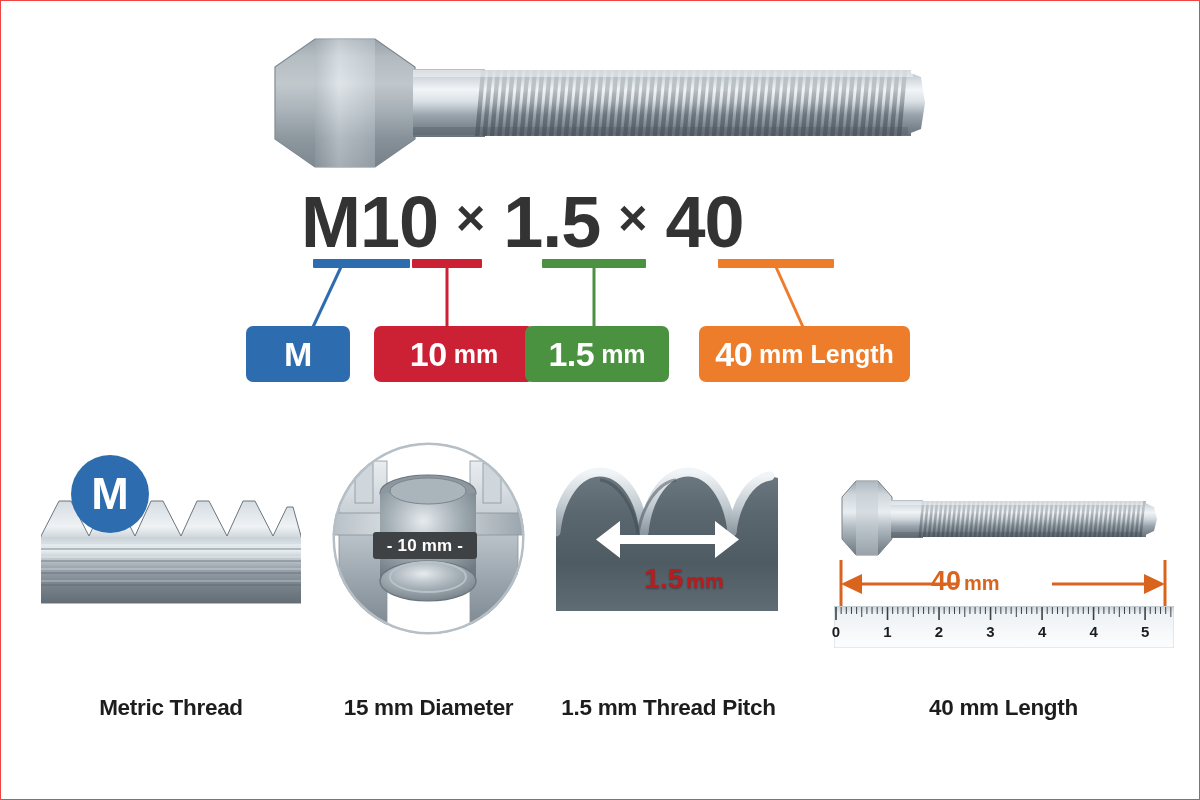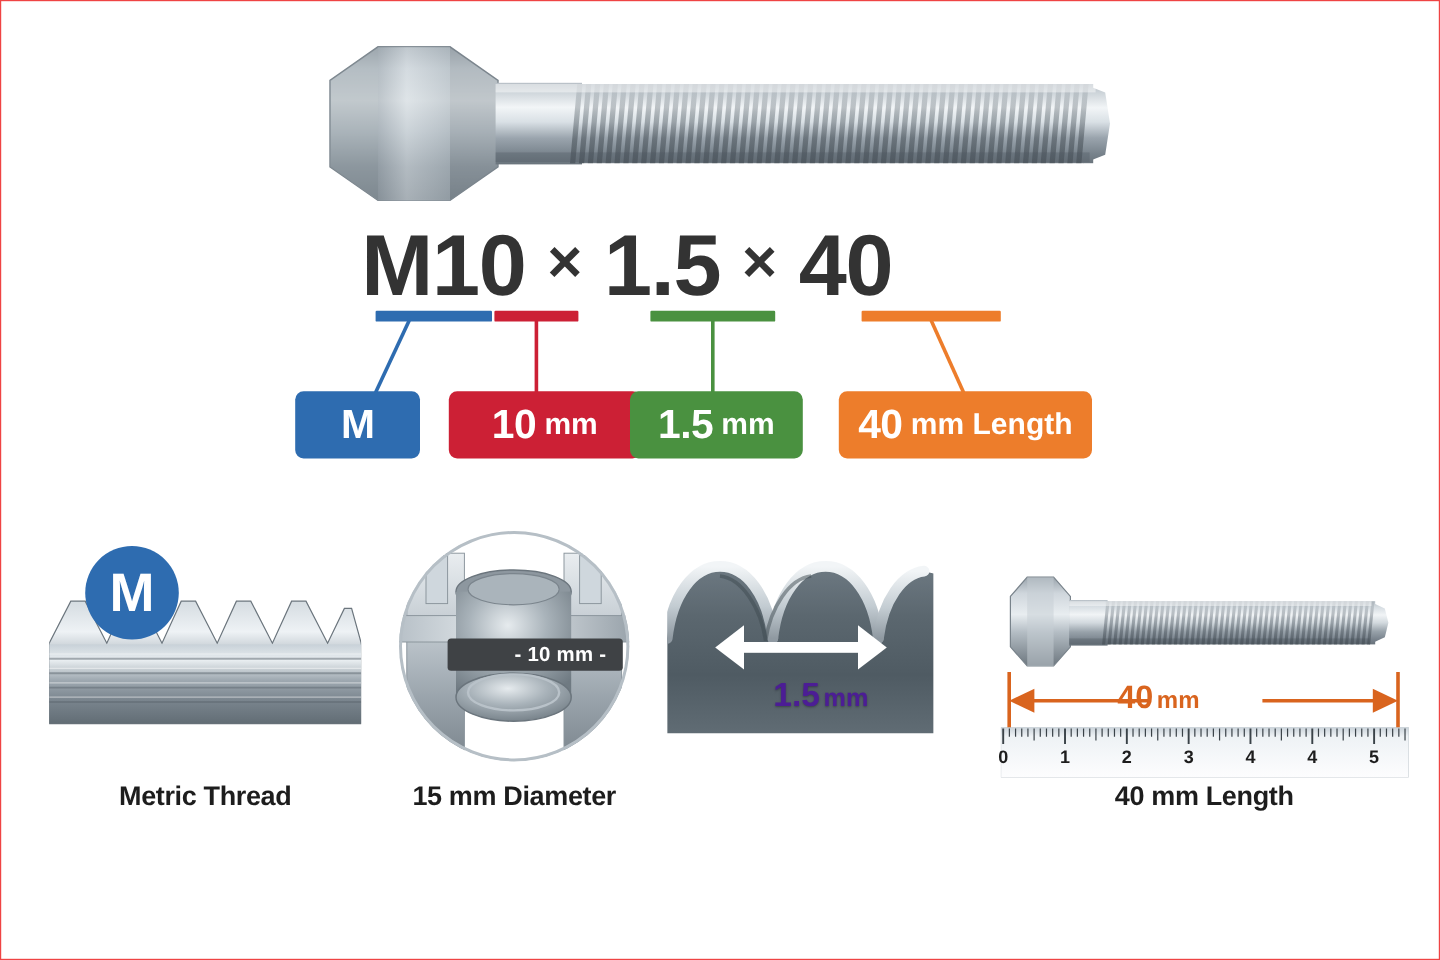--- a/index.html
+++ b/index.html
@@ -65,20 +65,21 @@
   .panel { position: absolute; }
   .panel-caption {
     position: absolute;
     text-align: center;
     font-family: "Liberation Sans", sans-serif;
     font-size: 22.5px;
     font-weight: bold;
     color: #1d1d1d;
     letter-spacing: -0.3px;
     white-space: nowrap;
+    margin-top: 44px;
   }
 
   
   #m-badge {
     position: absolute;
     left: 70px; top: 454px;
     width: 78px; height: 78px;
     border-radius: 50%;
     display: flex; align-items: center; justify-content: center;
     color: #ffffff;
@@ -95,30 +96,29 @@
     width: 104px; height: 27px;
     background: #3f4245;
     border-radius: 3px;
     display: flex; align-items: center; justify-content: center;
     color: #ffffff;
     font-family: "Liberation Sans", sans-serif;
     font-size: 17px;
     font-weight: bold;
     z-index: 6;
     letter-spacing: 0.2px;
-    padding-left: 42px;
   }
 
   
   #pitch-label {
     position: absolute;
     left: 608px; top: 562px;
     width: 150px;
     text-align: center;
-    color: #4c1d95;
+    color: #b91c1c;
     font-family: "Liberation Sans", sans-serif;
     font-size: 28px;
     font-weight: bold;
     z-index: 6;
     text-shadow: 0 1px 2px rgba(0,0,0,0.35);
   }
   #pitch-label .unit { font-size: 21px; margin-left: 3px; }
 
   
   #length-label {
@@ -416,20 +416,21 @@
 
     <g fill="#ffffff">
       <rect x="64" y="69" width="95" height="9"></rect>
       <polygon points="64,55 64,92 40,73.5"></polygon>
       <polygon points="159,55 159,92 183,73.5"></polygon>
     </g>
   </svg>
   <div id="pitch-label">
     <span>1.5</span><span class="unit">mm</span>
   </div>
+  <div class="panel-caption" style="left:545px; top:650px; width:245px;">1.5 mm Thread Pitch</div>
 
   <svg class="panel" style="left:835px; top:470px; width:340px; height:90px;" viewBox="0 0 340 90" xmlns="http://www.w3.org/2000/svg">
     <defs>
       <linearGradient id="shaftG2" x1="0" y1="0" x2="0" y2="1">
         <stop offset="0%" stop-color="#b8c0c7"></stop>
         <stop offset="14%" stop-color="#d6dde2"></stop>
         <stop offset="32%" stop-color="#f1f4f6"></stop>
         <stop offset="50%" stop-color="#d2d9de"></stop>
         <stop offset="70%" stop-color="#98a2aa"></stop>
         <stop offset="90%" stop-color="#76808a"></stop>

